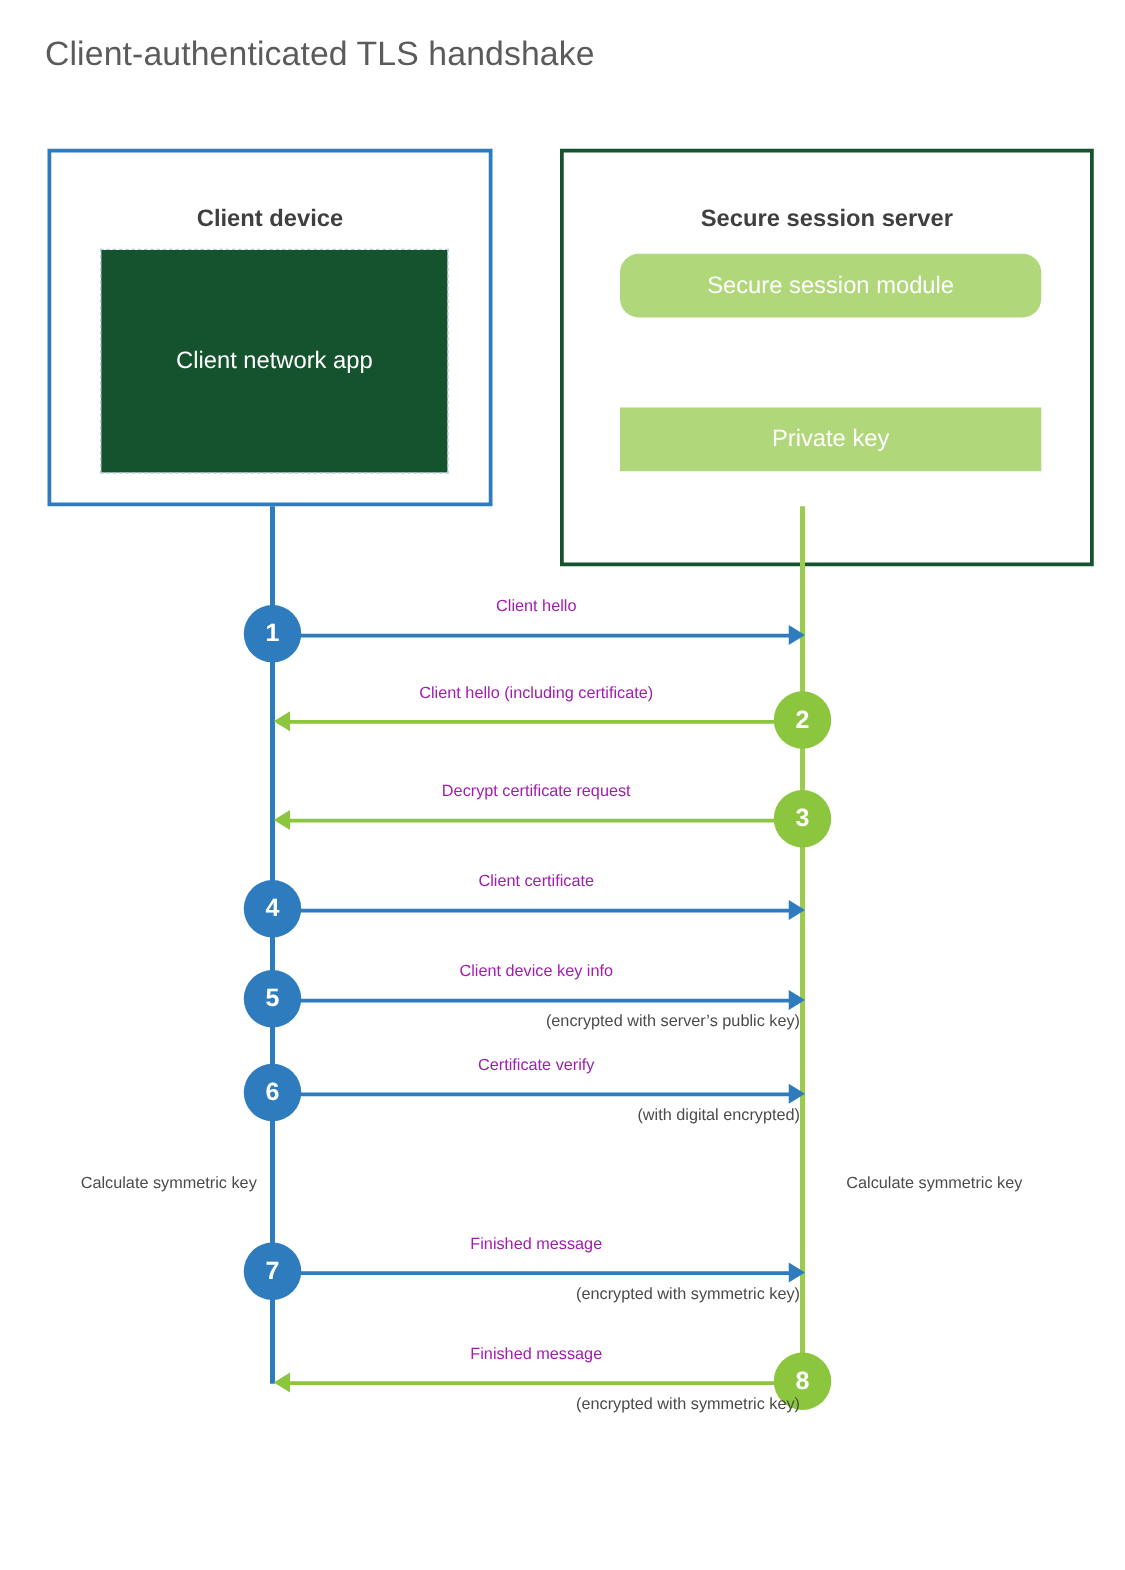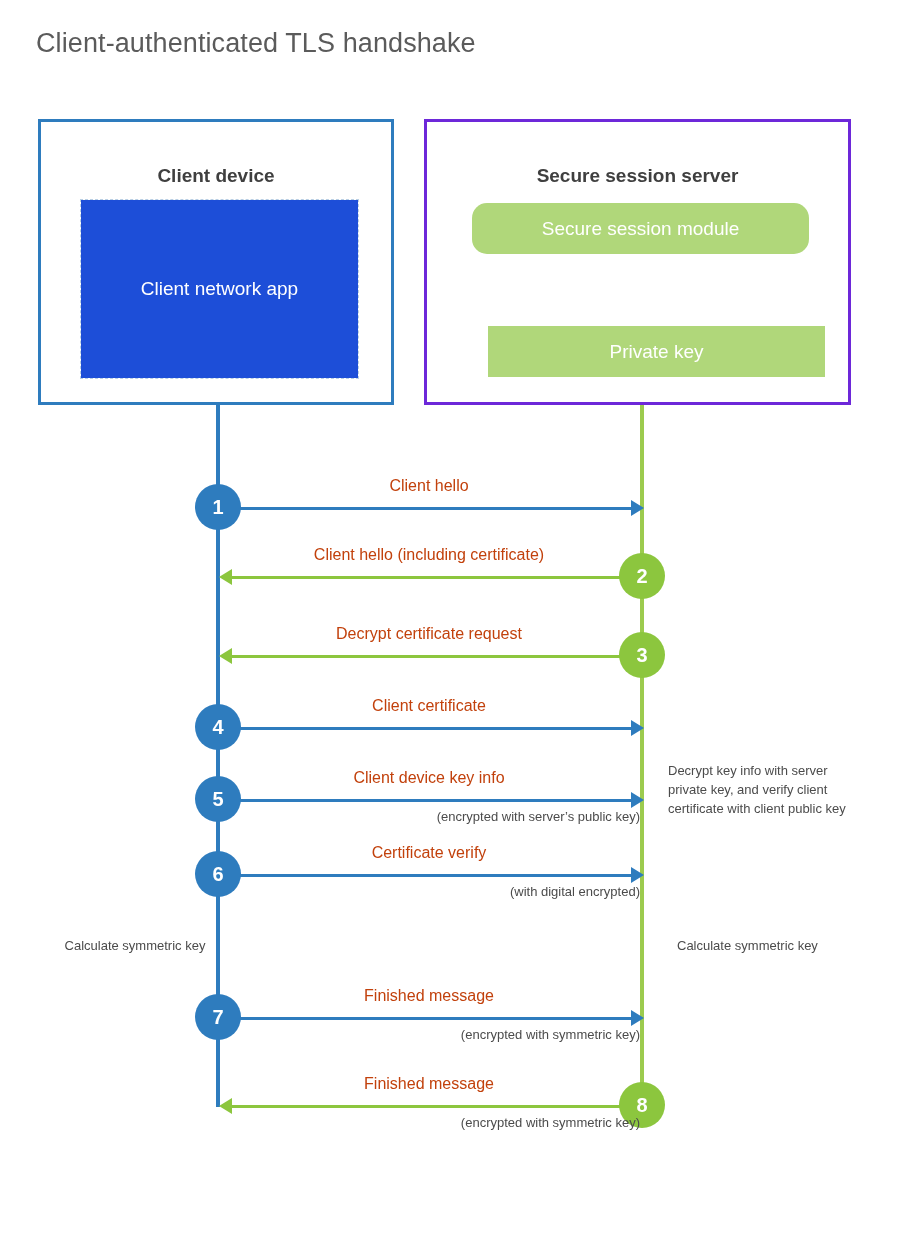--- a/index.html
+++ b/index.html
@@ -39,46 +39,46 @@
     box-sizing: border-box;
   }
   #client-box {
     left: 38px;
     top: 119px;
     width: 356px;
     height: 286px;
     border: 3px solid #2e7cbe;
   }
   #server-box {
-    left: 424px;
+    left: 448px;
     top: 119px;
     width: 427px;
-    height: 286px;
-    border: 3px solid #6d28d9;
+    height: 334px;
+    border: 3px solid #14532d;
   }
   .party-title {
     position: absolute;
     left: 0;
     right: 0;
     top: 27px;
     text-align: center;
     font-size: 19px;
     font-weight: bold;
     color: #3f3f3f;
     margin-top: 16px;
   }
 
   
   #client-app {
     position: absolute;
     left: 40px;
     top: 78px;
     width: 277px;
     height: 178px;
-    background: #1d4ed8;
+    background: #14532d;
     outline: 1px dashed #b9cfe4;
     display: flex;
     align-items: center;
     justify-content: center;
     text-align: center;
     color: #ffffff;
     font-size: 19px;
     line-height: 1.45;
     box-sizing: border-box;
   }
@@ -92,21 +92,21 @@
     background: #b0d77a;
     display: flex;
     align-items: center;
     justify-content: center;
     color: #ffffff;
     font-size: 19px;
     box-sizing: border-box;
   }
   #server-bar-0 { top: 81px; border-radius: 15px; }
   #server-bar-1 { top: 143px; }
-  #server-bar-2 { top: 204px; margin-left: 16px; }
+  #server-bar-2 { top: 204px; }
 
   
   .lifeline {
     position: absolute;
     width: 4px;
   }
   #client-lifeline {
     left: 216px;
     top: 405px;
     height: 702px;
@@ -161,22 +161,22 @@
   }
   .step-badge.blue  { background: #2e7cbe; left: 195px; }
   .step-badge.green { background: #8cc63e; left: 619px; }
 
   
   .step-label {
     position: absolute;
     left: 218px;
     width: 422px;
     text-align: center;
-    font-size: 16px;
-    color: #c2410c;
+    font-size: 13px;
+    color: #a21caf;
     top: -30px;
     white-space: nowrap;
   }
   .step-sublabel {
     position: absolute;
     left: 218px;
     width: 422px;
     text-align: right;
     font-size: 13px;
     color: #4b4b4b;
@@ -271,17 +271,16 @@
   </div>
 
   <div class="step s2c" style="top:1105px">
     <div class="step-label">Finished message</div>
     <div class="arrow-line"></div>
     <div class="arrow-head left"></div>
     <div class="step-badge green">8</div>
     <div class="step-sublabel">(encrypted with symmetric key)</div>
   </div>
 
-  <div class="side-note" id="note-decrypt">Decrypt key info with server private key, and verify client certificate with client public key</div>
   <div class="side-note" id="note-calc-client">Calculate symmetric key</div>
   <div class="side-note" id="note-calc-server">Calculate symmetric key</div>
 
 </div>
 
 </body></html>

